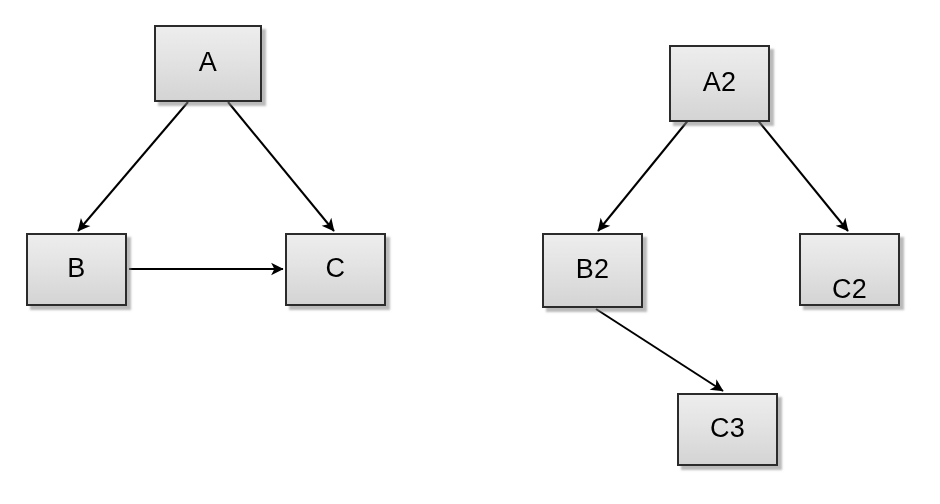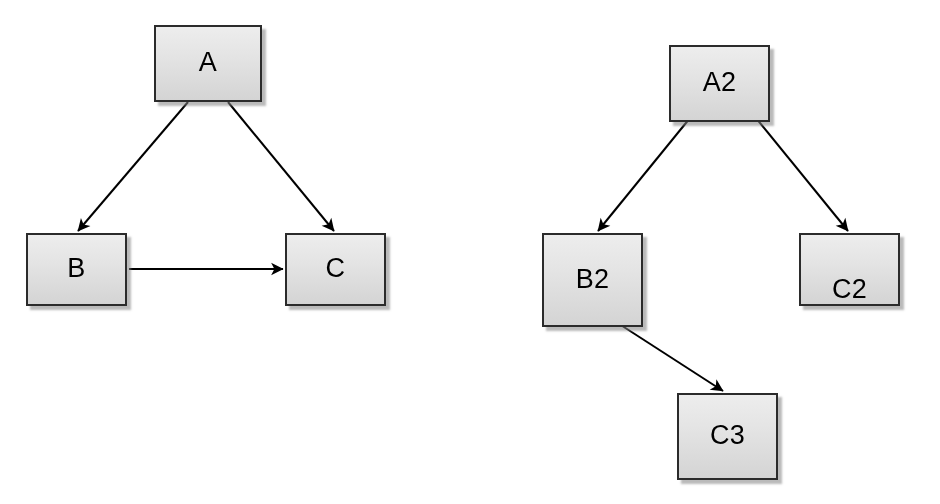--- a/index.html
+++ b/index.html
@@ -75,24 +75,24 @@
       </div>
       <div class="node" style="left: 26px; top: 233px; width: 101px; height: 73px;">
         <span class="node-label">B</span>
       </div>
       <div class="node" style="left: 285px; top: 233px; width: 101px; height: 73px;">
         <span class="node-label">C</span>
       </div>
       <div class="node" style="left: 669px; top: 25px; width: 101px; height: 77px; margin-top: 20px;">
         <span class="node-label">A2</span>
       </div>
-      <div class="node" style="left: 542px; top: 233px; width: 101px; height: 94px;">
+      <div class="node" style="left: 542px; top: 233px; width: 101px; height: 75px;">
         <span class="node-label">B2</span>
       </div>
       <div class="node" style="left: 799px; top: 233px; width: 101px; height: 73px; align-items: flex-end;">
         <span class="node-label">C2</span>
       </div>
-      <div class="node" style="left: 677px; top: 393px; width: 101px; height: 87px;">
+      <div class="node" style="left: 677px; top: 393px; width: 101px; height: 73px;">
         <span class="node-label">C3</span>
       </div>
     </div>
 
 </div>
 
 </body></html>

